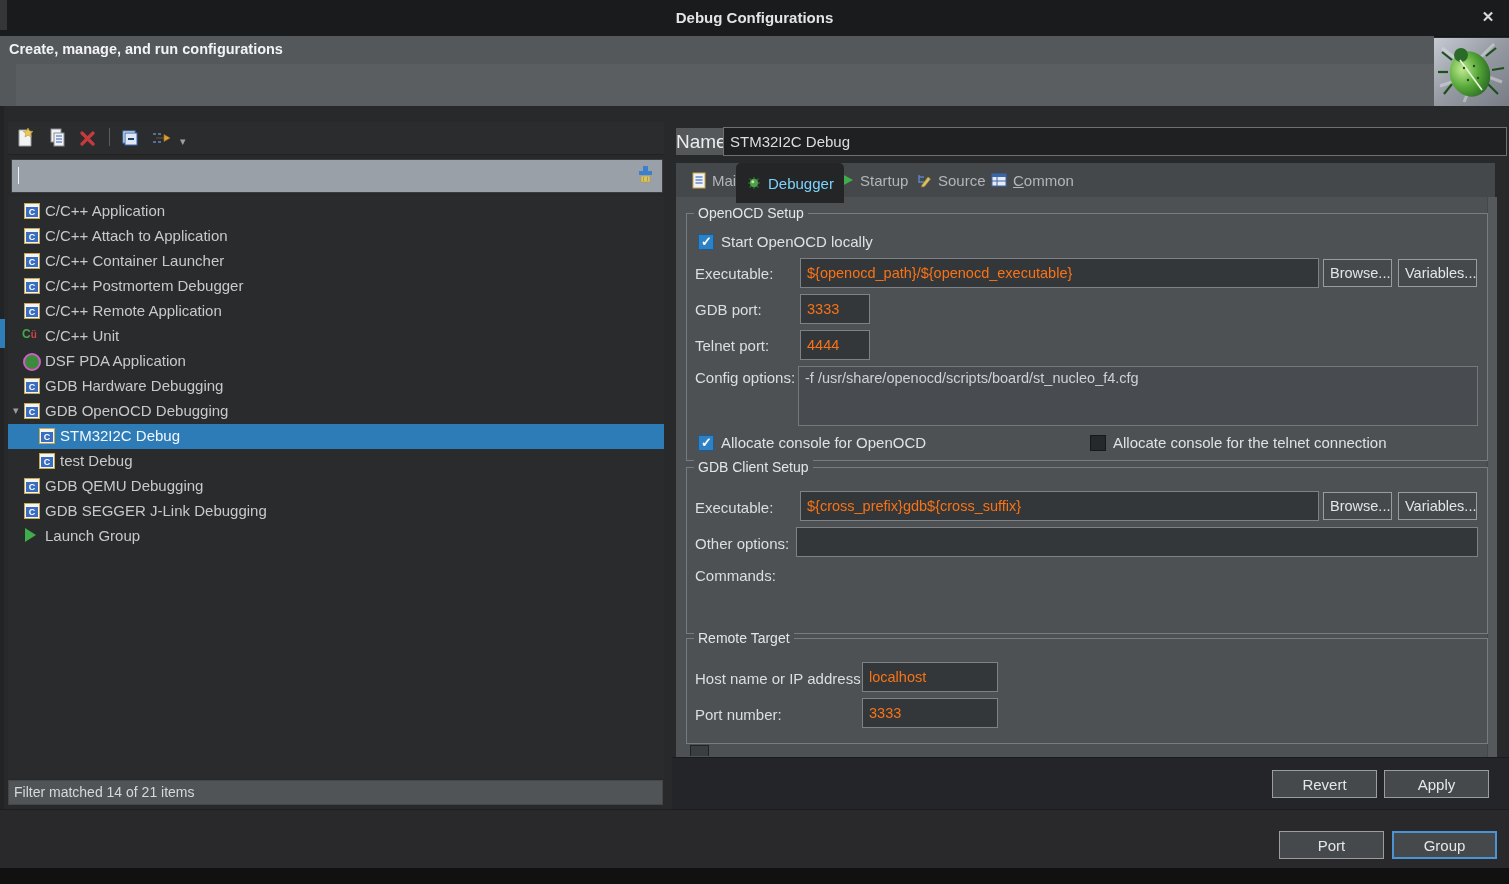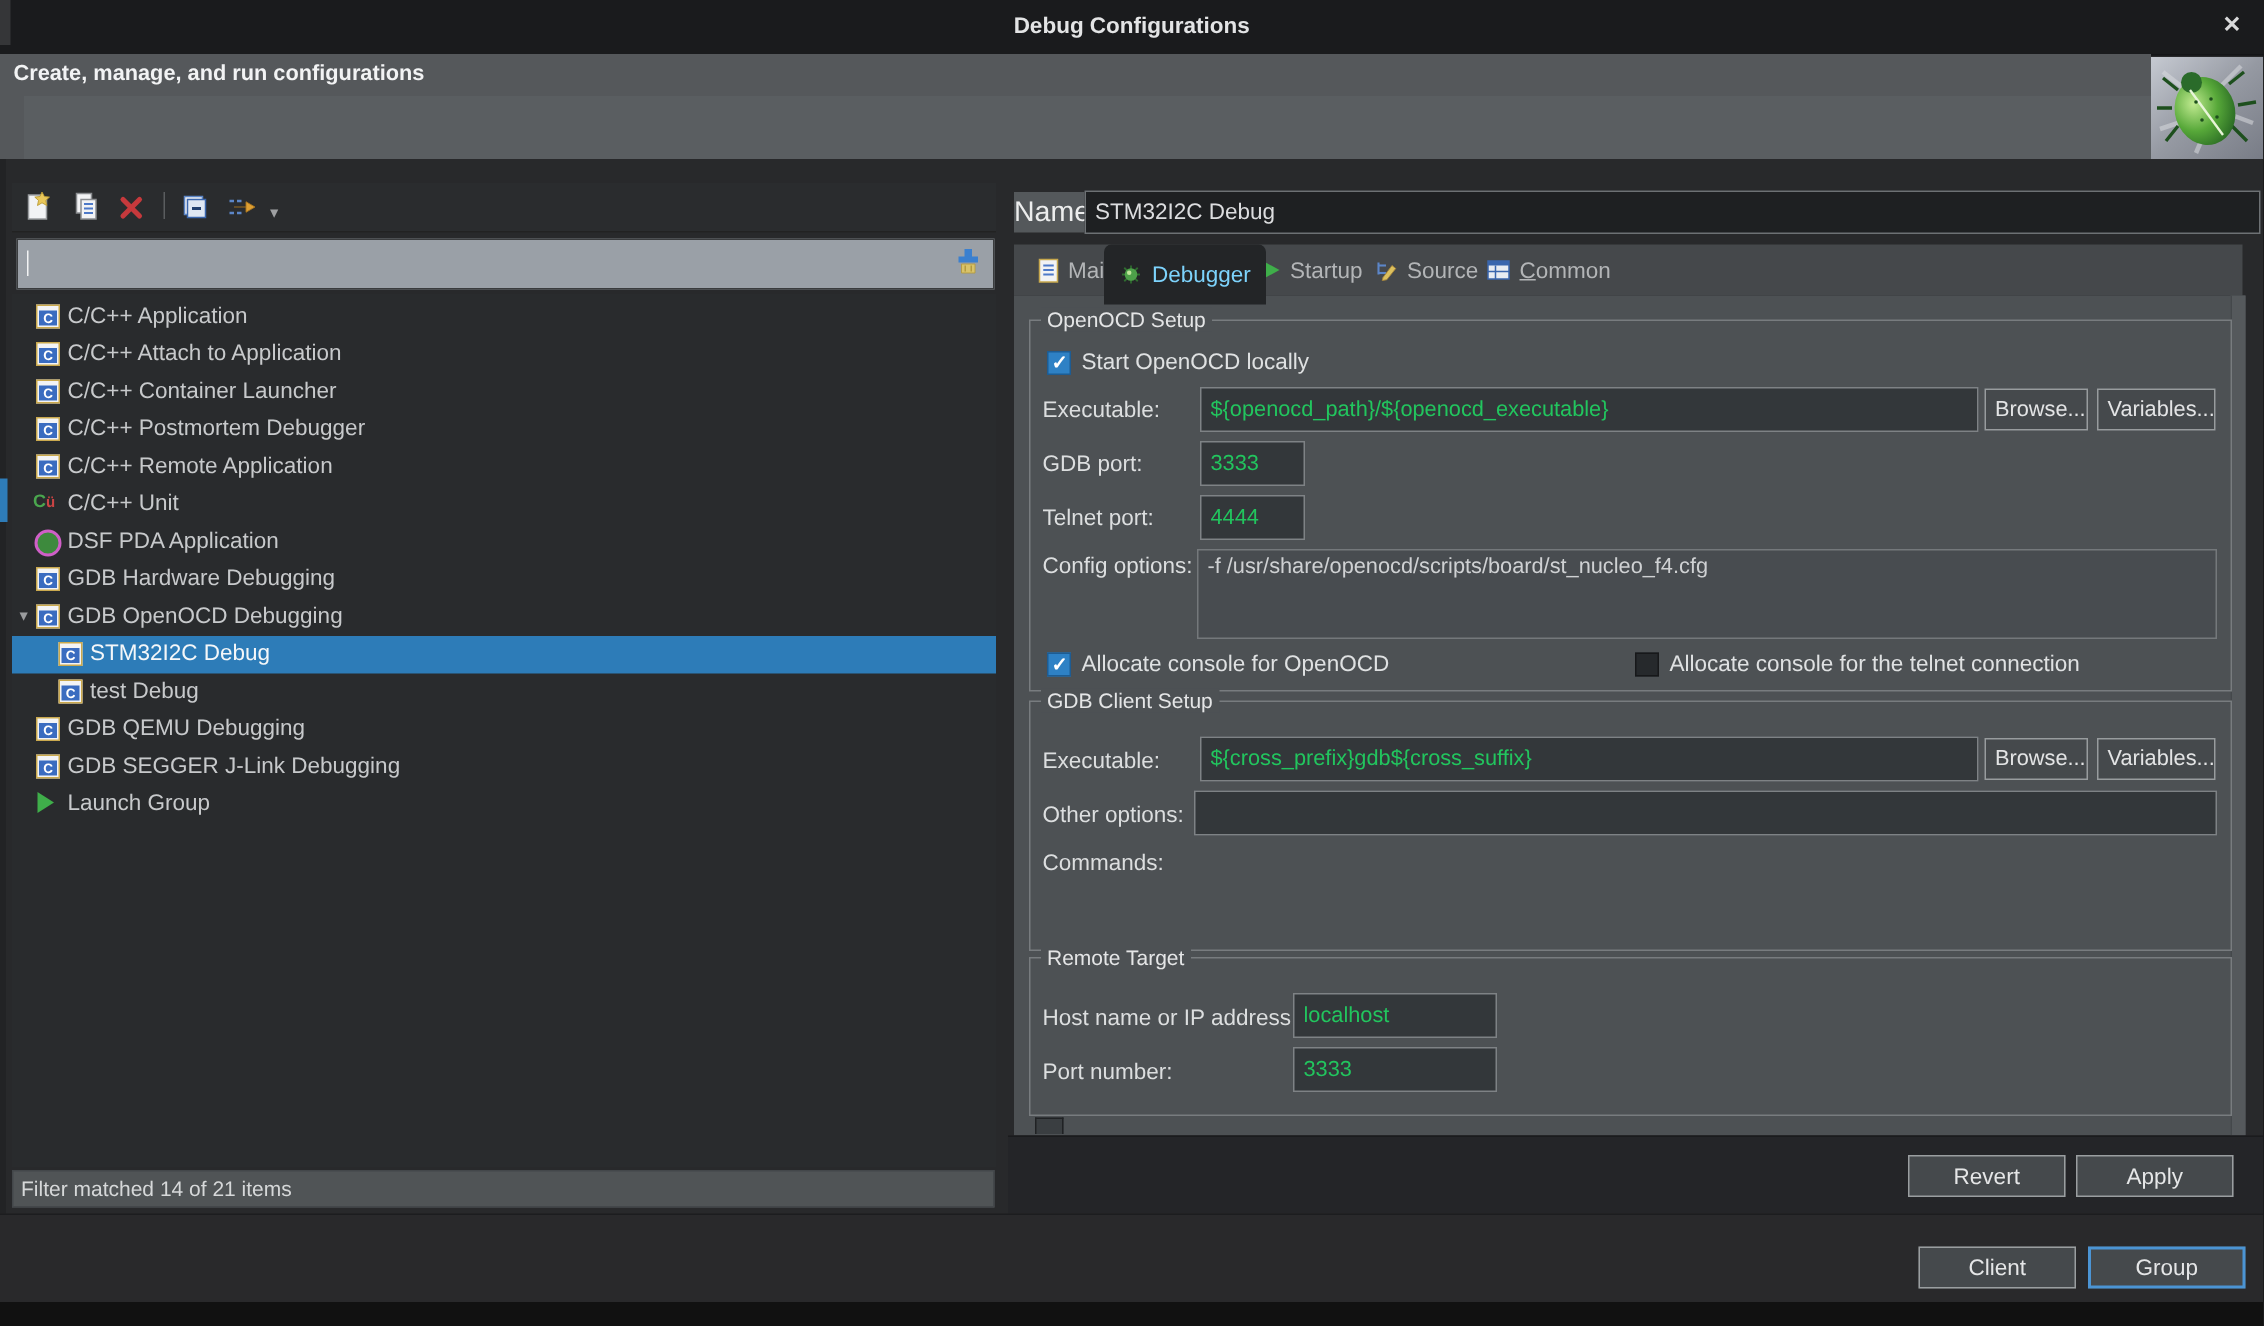--- a/index.html
+++ b/index.html
@@ -68,21 +68,21 @@
   .tab.active{background:#232527;border-radius:5px 5px 0 0;height:40px;color:#7dd3fc;z-index:3;}
   .tab u{text-decoration:underline;}
 
   .content{left:676px;top:197px;width:821px;height:560px;background:#4d5154;}
   .scrolltrack{position:absolute;right:0;top:0;width:9px;height:560px;background:#55595c;border-left:1px solid #44484b;}
 
   .grp{position:absolute;border:1px solid #787c7f;}
   .grp .legend{position:absolute;top:-9px;left:7px;background:#4d5154;padding:0 4px;font-size:14px;color:#e4e5e6;white-space:nowrap;}
 
   .flabel{position:absolute;font-size:15px;color:#dcdedf;white-space:nowrap;}
-  .tinput{position:absolute;background:#33373a;border:1px solid #7e8285;color:#22c55e;font-size:14.5px;
+  .tinput{position:absolute;background:#33373a;border:1px solid #7e8285;color:#f97316;font-size:14.5px;
           padding:0 6px;font-family:"Liberation Sans",sans-serif;}
   .tarea{position:absolute;background:#484c50;border:1px solid #74787b;color:#cfd1d3;font-size:14.5px;
          padding:3px 6px;resize:none;font-family:"Liberation Sans",sans-serif;overflow:hidden;}
   .btn{position:absolute;background:#45494c;border:1px solid #989c9e;color:#e3e4e5;font-size:14.5px;
        font-family:"Liberation Sans",sans-serif;text-align:center;cursor:default;}
 
   .cb{position:absolute;width:16px;height:16px;box-sizing:border-box;}
   .cb.checked{background:#2e81c5;border:1px solid #1d5c93;}
   .cb.checked::after{content:"✓";position:absolute;left:2px;top:-1px;color:#fff;font-size:13px;font-weight:bold;}
   .cb.un{background:#26292c;border:1px solid #17181a;}
@@ -418,21 +418,21 @@
   <span class="abs flabel" style="left:695px;top:706px">Port number:</span>
   <input class="abs tinput" style="left: 862px; top: 698px; width: 122px; height: 28px;" value="3333">
 
   <div class="abs clipped-cb"></div>
 
   <div class="abs apply-zone"></div>
   <button class="abs b-btn" style="left:1272px;top:770px;width:105px">Revert</button>
   <button class="abs b-btn" style="left:1384px;top:770px;width:105px">Apply</button>
 
   <div class="abs bottom-zone"></div>
-  <button class="abs b-btn" style="left:1279px;top:831px;width:105px">Client</button>
+  <button class="abs b-btn" style="left:1279px;top:831px;width:105px">Port</button>
   <button class="abs b-btn default" style="left:1392px;top:831px;width:105px">Group</button>
 
   <div class="abs bottom-sliver">
     <span class="frag" style="left:166px">68</span>
     <span class="frag pink" style="left:253px">#</span>
     <span class="frag" style="left:430px">GCC diagnosti</span>
   </div>
 
 </div>
 

